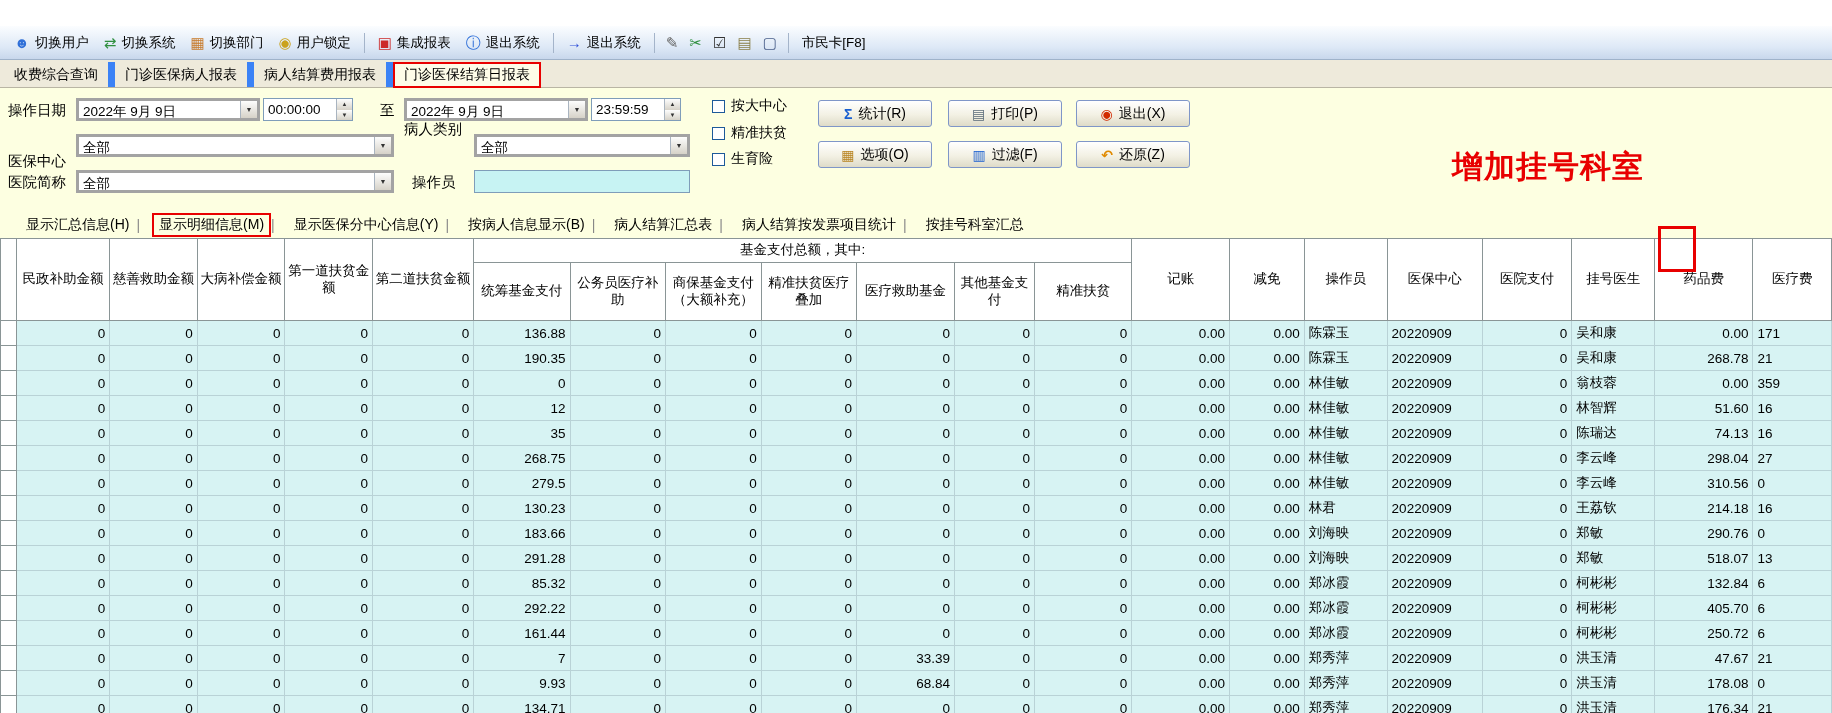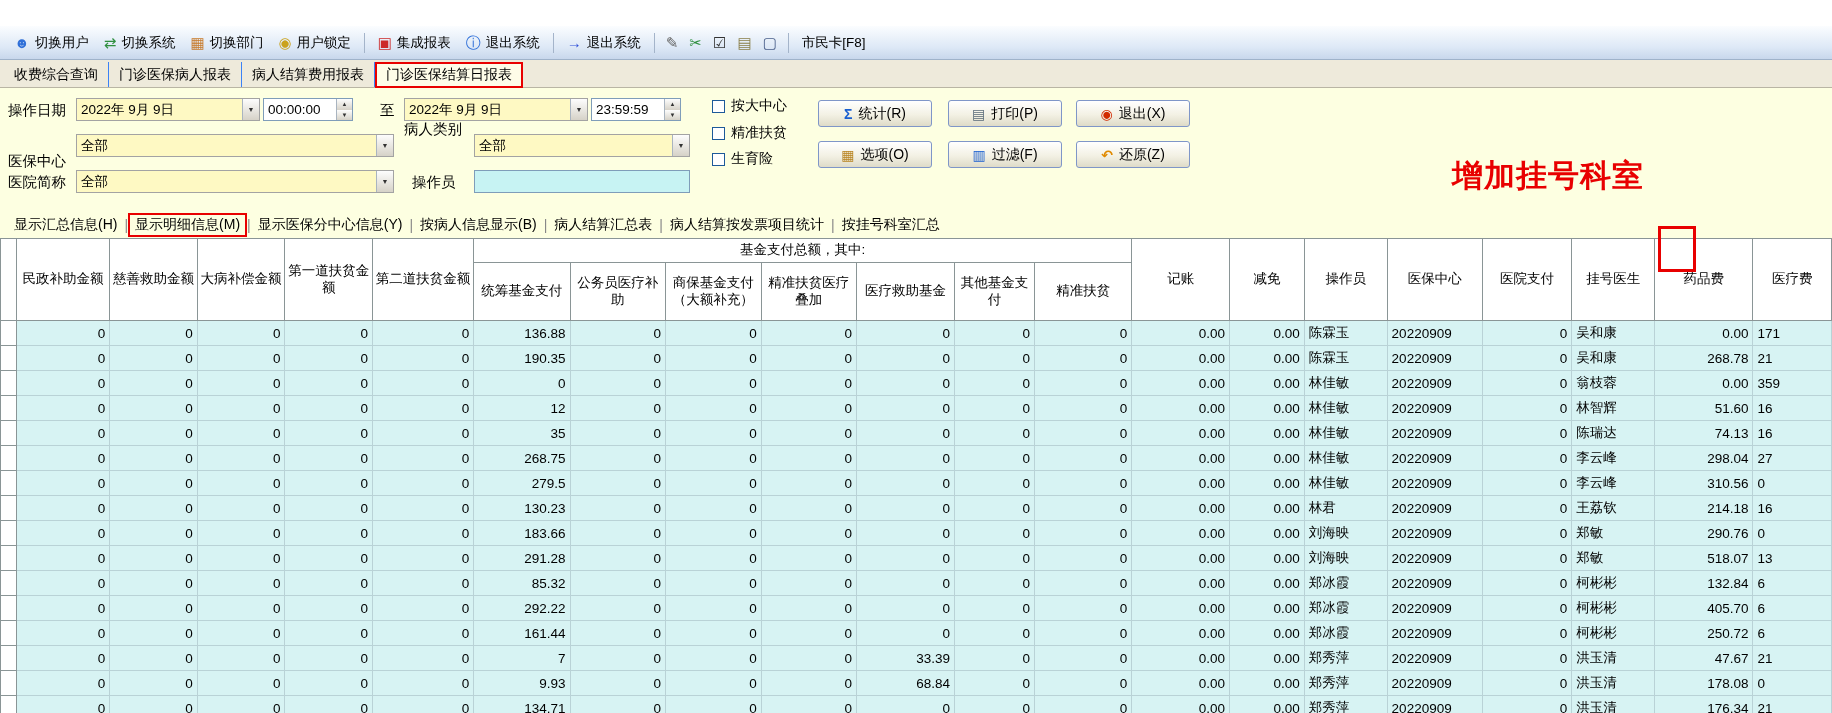--- a/index.html
+++ b/index.html
@@ -23,66 +23,66 @@
   .tbtn{display:flex;align-items:center;gap:5px;padding:3px 6px;border-radius:3px;white-space:nowrap;}
   .ticon{font-size:15px;line-height:1;}
   .tq{font-size:15px;padding:3px 4px;}
   .tsep{width:1px;height:20px;background:#a4b4ca;margin:0 4px;}
   .tcc{font-size:13.5px;margin-left:6px;white-space:nowrap;}
 
   
   .tabrow{position:absolute;top:60px;left:0;right:0;height:28px;background:#eeeadb;
     border-bottom:1px solid #b9b5a4;display:flex;align-items:flex-end;padding-left:4px;}
   .tab{position:relative;font-size:14px;height:25px;display:flex;align-items:center;
-    padding:0 10px;border-right:1px solid #3b82f6;white-space:nowrap;}
+    padding:0 10px;border-right:7px solid #3b82f6;white-space:nowrap;}
   .tab.active{background:#fefce8;border:1px solid #a0a08a;border-bottom:none;}
 
   
   .filters{position:absolute;top:88px;left:0;right:0;height:124px;
     background:var(--panel-yellow,#fdffe1);}
   .flabel{position:absolute;font-size:14.5px;line-height:23px;white-space:nowrap;}
-  .combo{position:absolute;height:23px;background:#fef9c3;border:1px solid #a3a3a3;display:flex;}
+  .combo{position:absolute;height:23px;background:#ffffff;border:3px solid #a3a3a3;display:flex;}
   .ctext{flex:1;font-size:13.5px;line-height:21px;padding:0 4px;white-space:nowrap;overflow:hidden;}
   .cbtn{width:17px;background:linear-gradient(#fdfdfd,#d6d2c8);border-left:1px solid #a9b4c0;
     font-size:7px;color:#333;display:flex;align-items:center;justify-content:center;}
   .spin{position:absolute;height:23px;background:#fff;border:1px solid #7f9db9;display:flex;}
   .spinbtns{width:16px;display:flex;flex-direction:column;border-left:1px solid #a9b4c0;}
   .spinbtns span{flex:1;font-size:6px;line-height:10px;text-align:center;
     background:linear-gradient(#fdfdfd,#d6d2c8);color:#333;}
   .opinput{position:absolute;height:23px;background:var(--operator-input-cyan,#c7f3f3);border:1px solid #7f9db9;}
   .chk{position:absolute;display:flex;align-items:center;gap:6px;font-size:14px;height:18px;white-space:nowrap;}
   .cbox{width:13px;height:13px;background:#fff;border:1px solid #1d5a99;}
   .xpbtn{position:absolute;width:114px;height:27px;border:1px solid #7f96c8;border-radius:3px;
     background:linear-gradient(#ffffff,#f3f1e4 55%,#dedbc8);display:flex;align-items:center;
     justify-content:center;gap:6px;font-size:14px;font-family:inherit;cursor:default;}
   .bicon{font-size:14px;font-weight:700;line-height:1;}
 
   
   .subtabs{position:absolute;top:212px;left:0;right:0;height:26px;
     background:var(--panel-yellow,#fdffe1);display:flex;align-items:center;
     padding-left:8px;font-size:14px;}
-  .stab{position:relative;padding:2px 6px;white-space:nowrap;}
+  .stab{position:relative;padding:2px 6px;white-space:nowrap;margin-left:12px;}
   .ssep{color:#888;margin:0 1px;}
 
   
   .tablewrap{position:absolute;top:238px;left:0;right:0;bottom:0;overflow:hidden;background:#fff;}
   table{border-collapse:collapse;table-layout:fixed;}
   th{background:#fff;border:1px solid #8a9596;font-weight:400;font-size:13.5px;
     text-align:center;vertical-align:middle;padding:1px 2px;line-height:1.2;}
   tr.h1 th{height:24px;}
   tr.h2 th{height:58px;}
   td{background:var(--cell-cyan,#d7f3f3);border:1px solid #b9d2d6;font-size:13.5px;
     height:25px;padding:0 4px;white-space:nowrap;overflow:hidden;}
   td.sel{background:#fff;border-color:#8a9596;}
   td.ar{text-align:right;}
   td.al{text-align:left;}
 
   
   .note{position:absolute;left:1452px;top:146px;font-size:31px;letter-spacing:1px;
-    color:var(--annotation-red,#e80000);font-weight:600;white-space:nowrap;margin-top:9px;}
+    color:var(--annotation-red,#e80000);font-weight:600;white-space:nowrap;}
   .note-box{position:absolute;left:1658px;top:226px;width:38px;height:46px;
     border:3px solid var(--annotation-red,#e80000);}
 </style>
 </head>
 <body>
 
 <div class="app">
 
 
   <div class="toolbar" id="toolbar">

